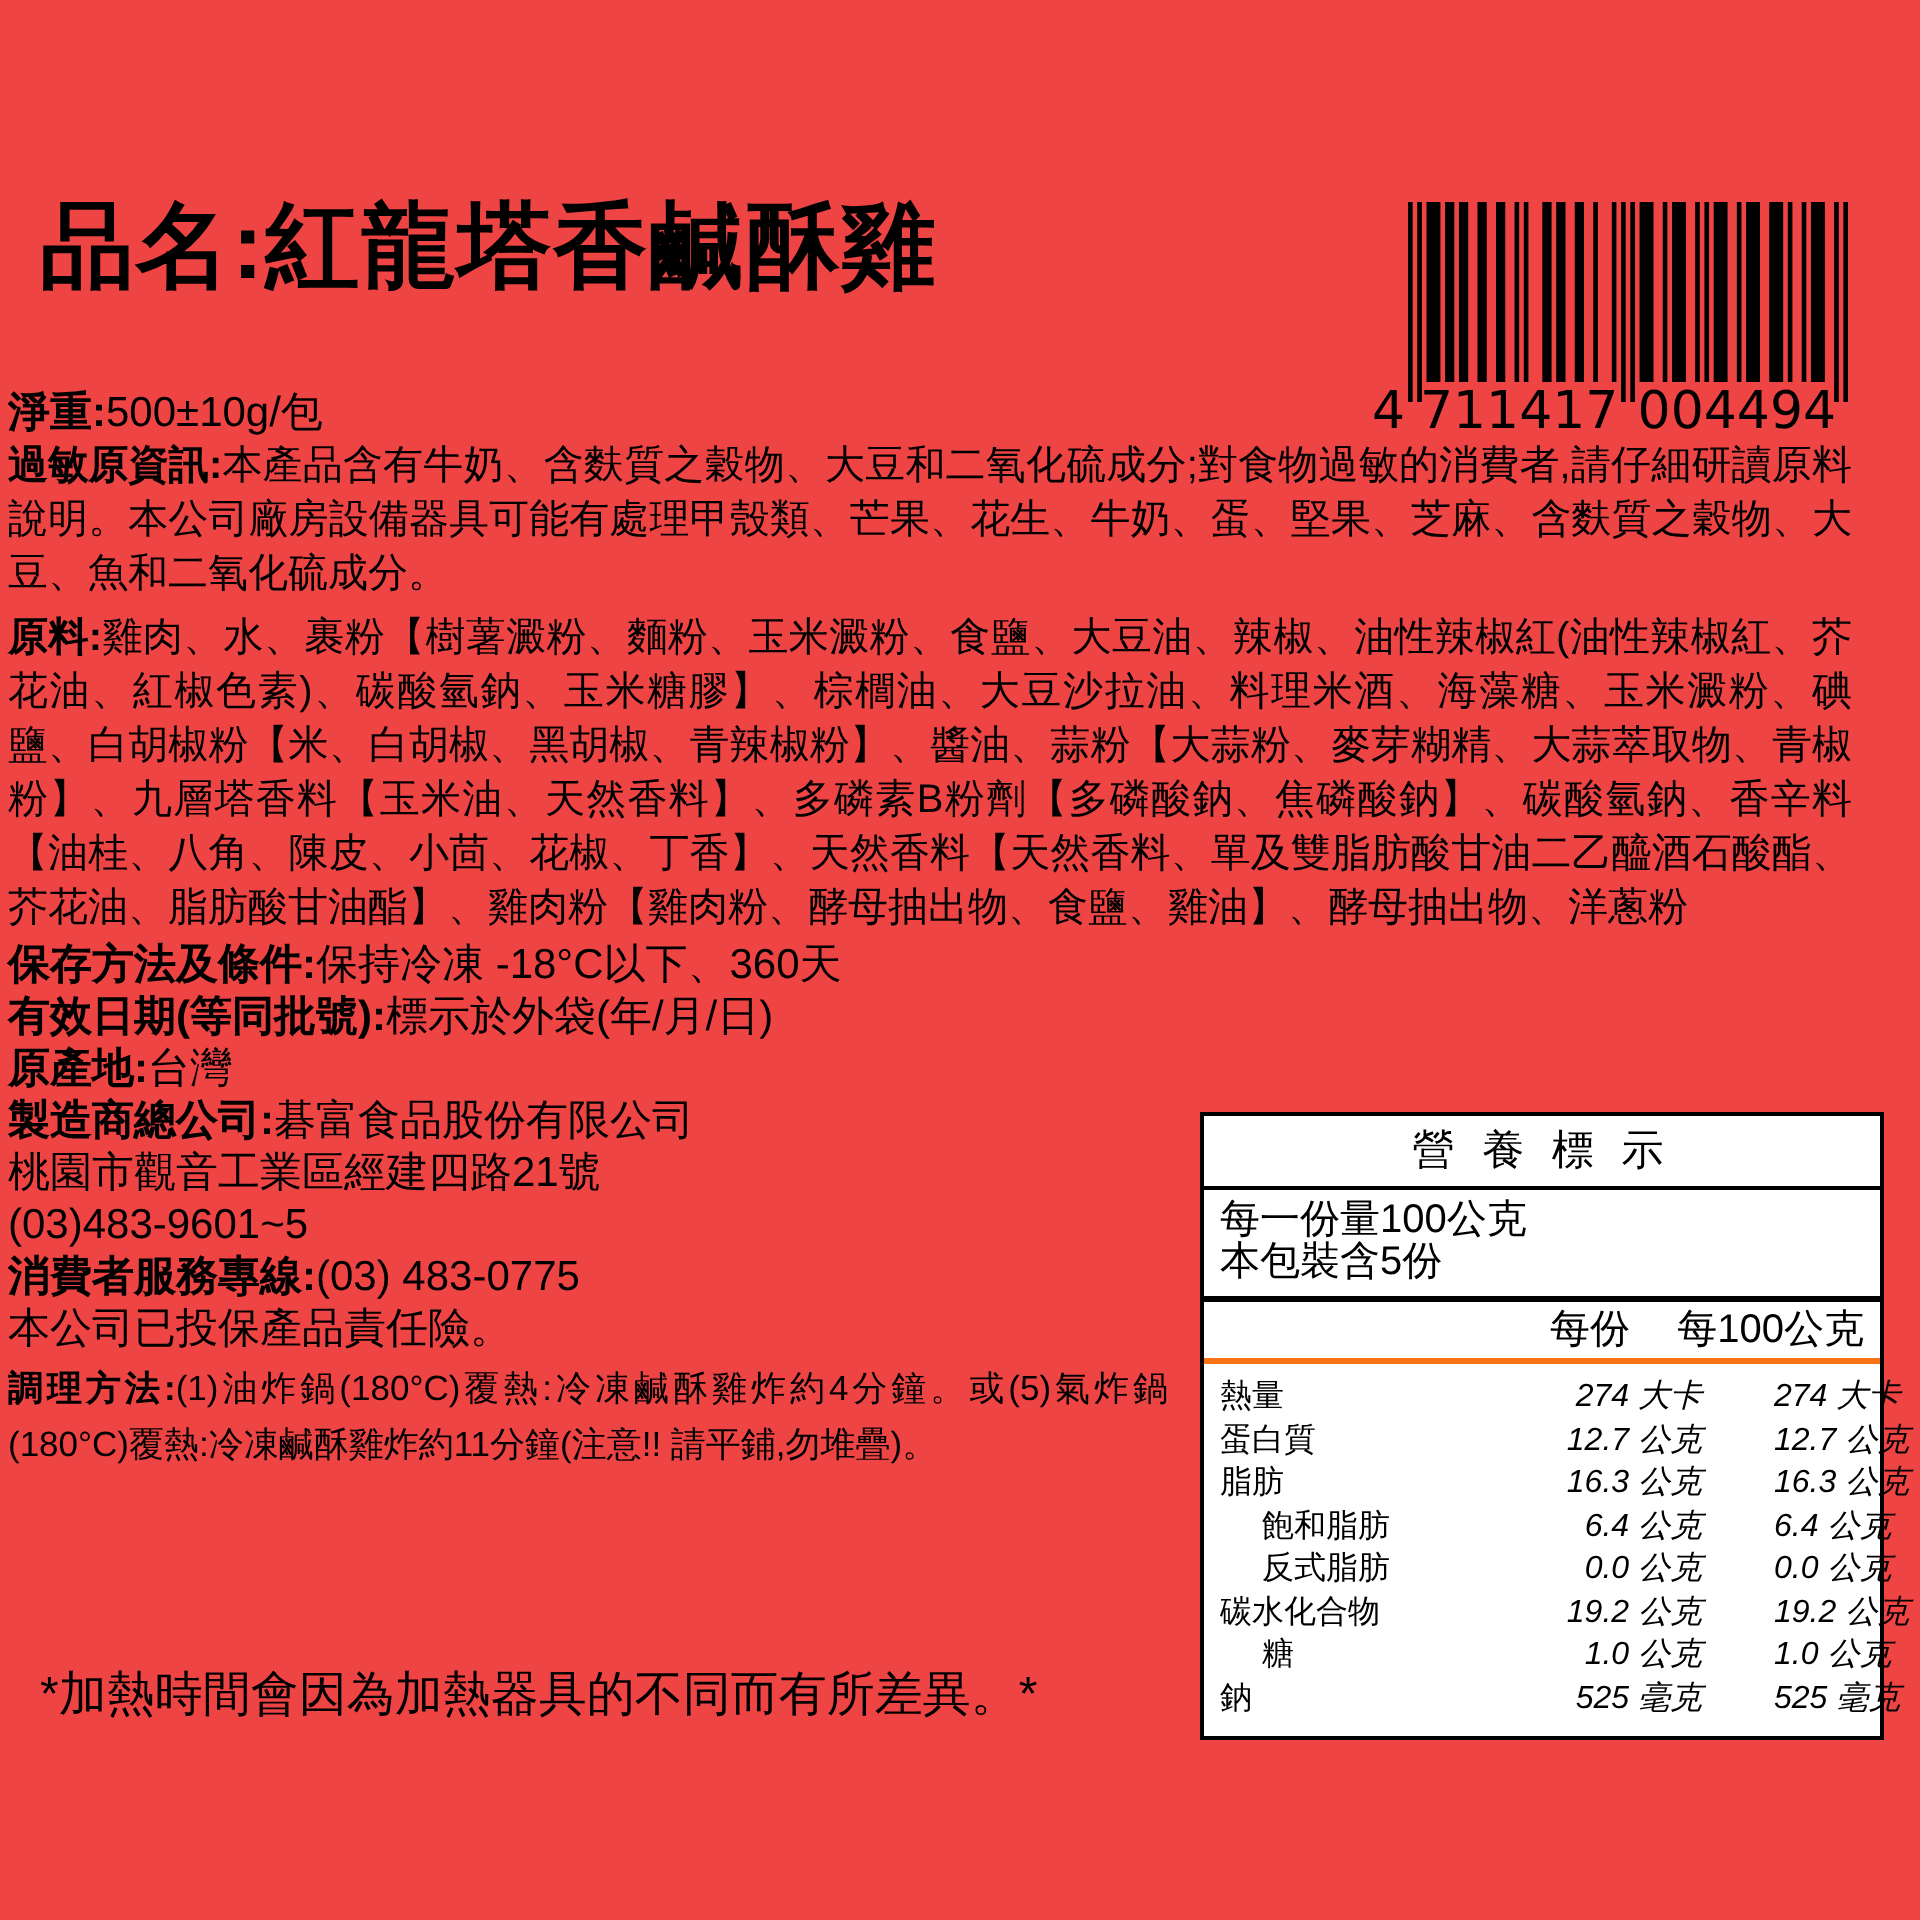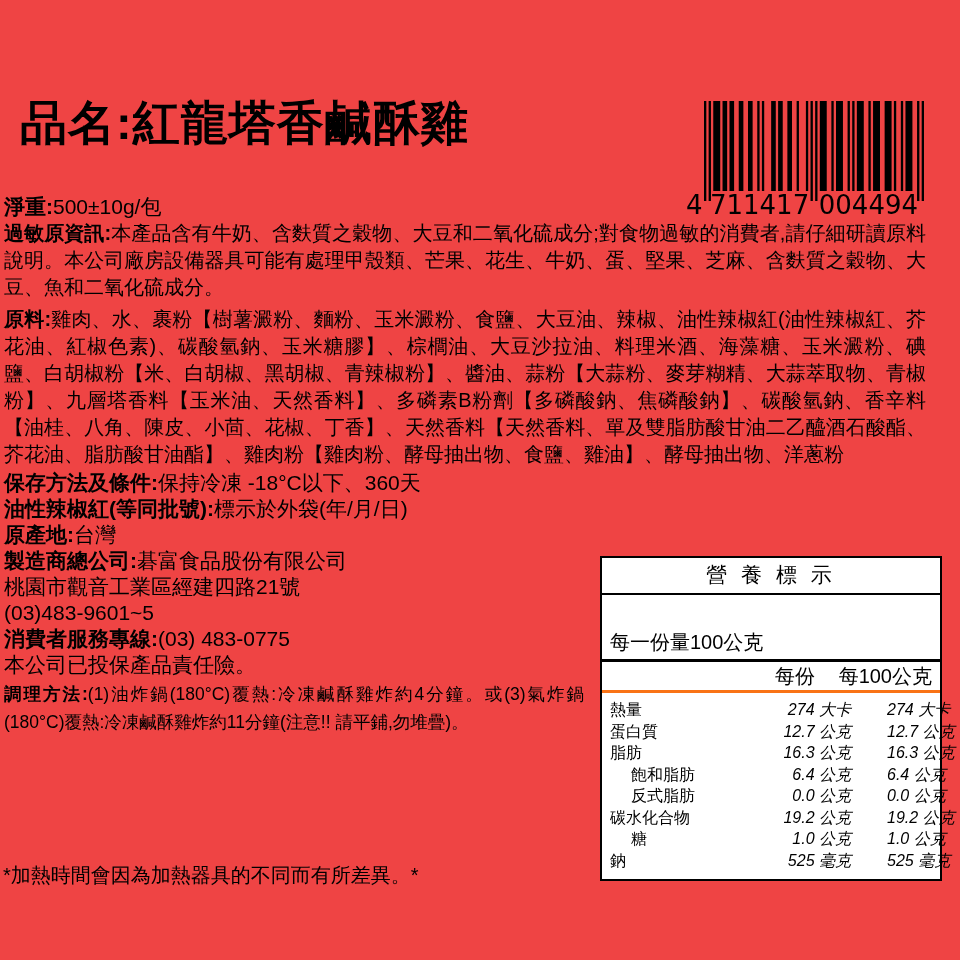--- a/index.html
+++ b/index.html
@@ -19,32 +19,32 @@
   .barcode{position:absolute;left:684px;top:101px;width:250px;height:116px;}
 
   .left-col{position:absolute;left:4px;top:193px;width:922px;}
   .weight-line{font-size:21px;line-height:27px;}
   .para{font-size:20px;line-height:27px;text-align:justify;margin:0;}
   .ingredients{margin-top:5px;}
   .allergen{margin-top:0;}
   .info-lines{margin-top:2px;}
   .info-line{font-size:21px;line-height:26px;white-space:nowrap;}
   .cooking{width:580px;font-size:17.5px;line-height:28px;text-align:justify;margin-top:2px;}
-  .footnote{position:absolute;left:3px;top:831px;font-size:20px;margin-top:31px;}
+  .footnote{position:absolute;left:20px;top:831px;font-size:24px;}
 
   
   .nutrition{
     position:absolute;left:600px;top:556px;width:342px;
     border:2px solid #000;background:#fff;box-sizing:border-box;
   }
   .n-title{
     text-align:center;font-size:21px;letter-spacing:4px;
     padding:3px 0 4px 0;border-bottom:2px solid #000;
   }
-  .n-serving{padding:5px 8px 6px 8px;border-bottom:3px solid #000;margin-top:32px;}
+  .n-serving{padding:5px 8px 6px 8px;border-bottom:3px solid #000;}
   .n-serving div{font-size:20px;line-height:21px;}
   .n-grid{display:grid;grid-template-columns:120px 85px 1fr;}
   .n-head{padding:4px 8px 3px 8px;border-bottom:3px solid #f97316;font-size:20px;line-height:21px;}
   .n-head .c2,.n-head .c3{text-align:right;}
   .n-body{padding:6px 8px 8px 8px;}
   .n-row{font-size:16px;line-height:21.5px;gap:36px;}
   .n-row .c2,.n-row .c3{text-align:right;white-space:nowrap;font-style:italic;}
   .n-row .c1{white-space:nowrap;}
   .n-row.indent .c1{padding-left:21px;}
 </style>
@@ -100,41 +100,42 @@
     <p class="para allergen">
       <span class="b">過敏原資訊:</span><span>本產品含有牛奶、含麩質之穀物、大豆和二氧化硫成分;對食物過敏的消費者,請仔細研讀原料說明。本公司廠房設備器具可能有處理甲殼類、芒果、花生、牛奶、蛋、堅果、芝麻、含麩質之穀物、大豆、魚和二氧化硫成分。</span>
     </p>
 
     <p class="para ingredients">
       <span class="b">原料:</span><span>雞肉、水、裹粉【樹薯澱粉、麵粉、玉米澱粉、食鹽、大豆油、辣椒、油性辣椒紅(油性辣椒紅、芥花油、紅椒色素)、碳酸氫鈉、玉米糖膠】、棕櫚油、大豆沙拉油、料理米酒、海藻糖、玉米澱粉、碘鹽、白胡椒粉【米、白胡椒、黑胡椒、青辣椒粉】、醬油、蒜粉【大蒜粉、麥芽糊精、大蒜萃取物、青椒粉】、九層塔香料【玉米油、天然香料】、多磷素B粉劑【多磷酸鈉、焦磷酸鈉】、碳酸氫鈉、香辛料【油桂、八角、陳皮、小茴、花椒、丁香】、天然香料【天然香料、單及雙脂肪酸甘油二乙醯酒石酸酯、芥花油、脂肪酸甘油酯】、雞肉粉【雞肉粉、酵母抽出物、食鹽、雞油】、酵母抽出物、洋蔥粉</span>
     </p>
 
     <div class="info-lines" id="info-lines">
         <div class="info-line"><span class="b">保存方法及條件:</span><span>保持冷凍 -18°C以下、360天</span></div>
-        <div class="info-line"><span class="b">油性辣椒紅(等同批號):</span><span>標示於外袋(年/月/日)</span></div>
+        <div class="info-line"><span class="b">有效日期(等同批號):</span><span>標示於外袋(年/月/日)</span></div>
         <div class="info-line"><span class="b">原產地:</span><span>台灣</span></div>
         <div class="info-line"><span class="b">製造商總公司:</span><span>碁富食品股份有限公司</span></div>
         <div class="info-line"><span>桃園市觀音工業區經建四路21號</span></div>
         <div class="info-line"><span>(03)483-9601~5</span></div>
         <div class="info-line"><span class="b">消費者服務專線:</span><span>(03) 483-0775</span></div>
         <div class="info-line"><span>本公司已投保產品責任險。</span></div>
       </div>
 
     <p class="cooking">
-      <span class="b">調理方法:</span><span>(1)油炸鍋(180°C)覆熱:冷凍鹹酥雞炸約4分鐘。或(3)氣炸鍋(180°C)覆熱:冷凍鹹酥雞炸約11分鐘(注意!! 請平鋪,勿堆疊)。</span>
+      <span class="b">調理方法:</span><span>(1)油炸鍋(180°C)覆熱:冷凍鹹酥雞炸約4分鐘。或(5)氣炸鍋(180°C)覆熱:冷凍鹹酥雞炸約11分鐘(注意!! 請平鋪,勿堆疊)。</span>
     </p>
 
   </div>
 
   <div class="footnote">*加熱時間會因為加熱器具的不同而有所差異。*</div>
 
   <div class="nutrition">
     <div class="n-title">營 養 標 示</div>
     <div class="n-serving">
       <div>每一份量100公克</div>
+      <div>本包裝含5份</div>
     </div>
     <div class="n-grid n-head">
       <span class="c1"></span>
       <span class="c2">每份</span>
       <span class="c3">每100公克</span>
     </div>
     <div class="n-body" id="nutrition-body">
         <div class="n-grid n-row">
           <span class="c1">熱量</span>
           <span class="c2">274 大卡</span>

